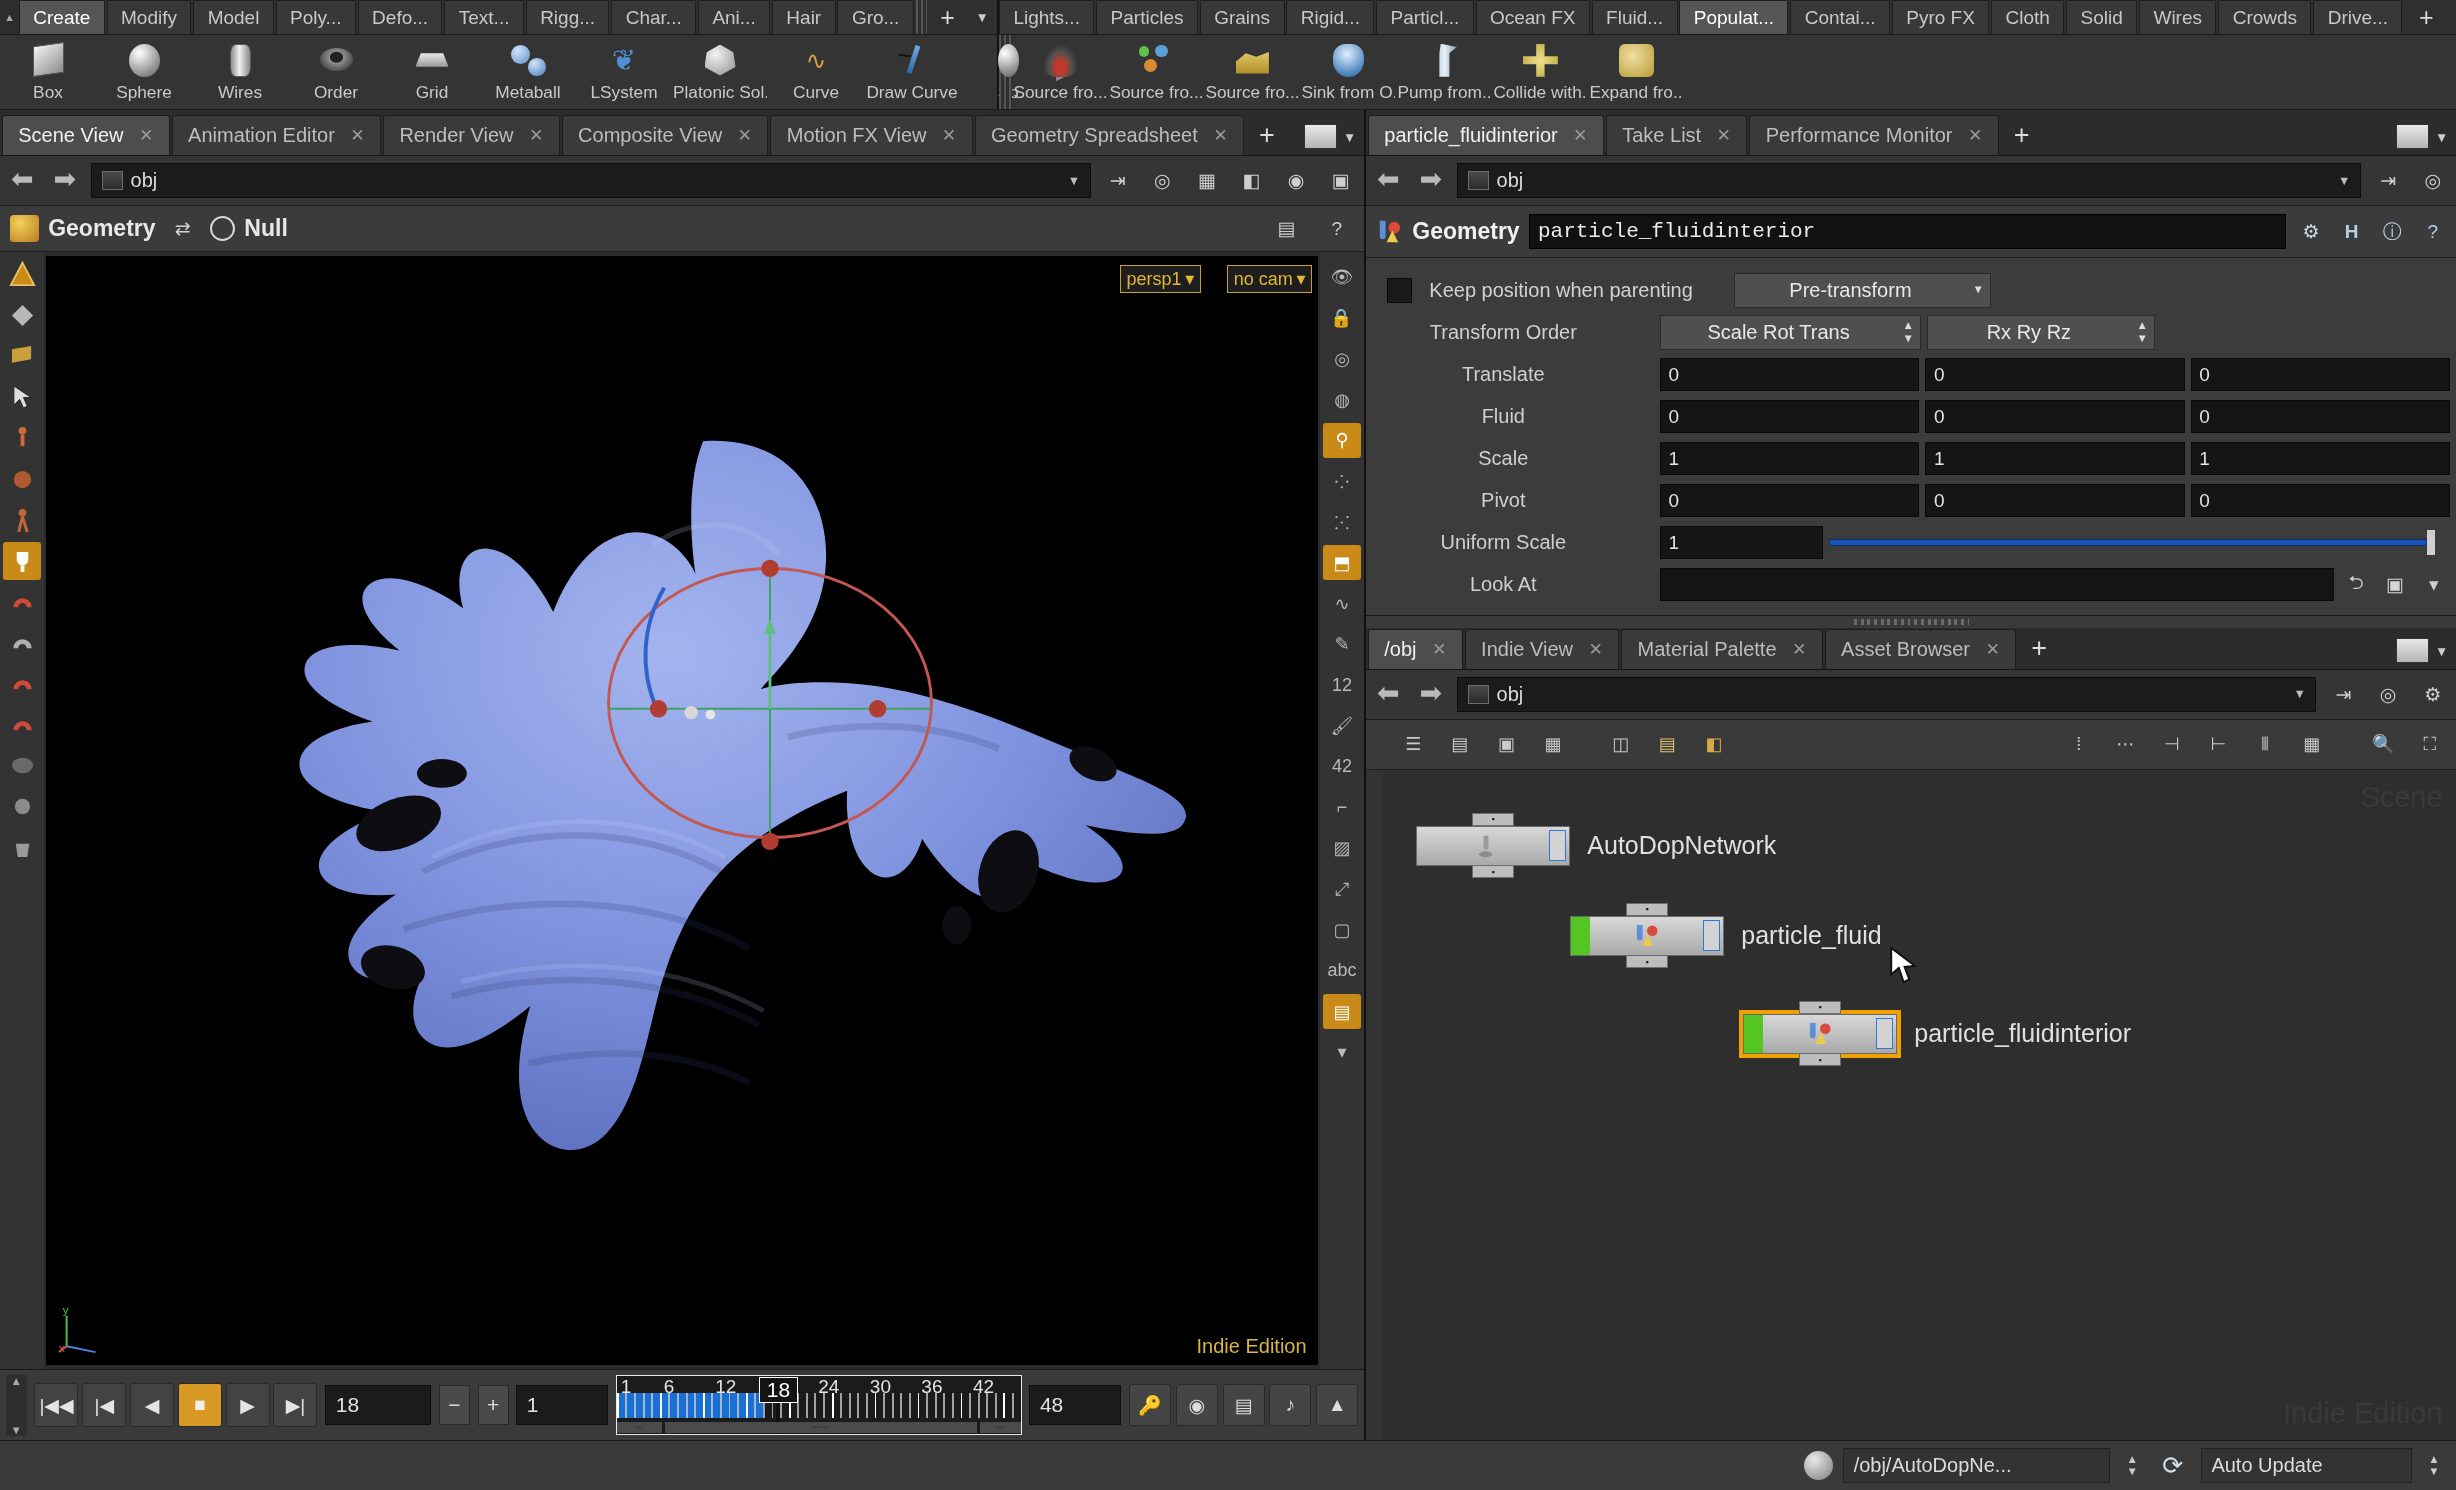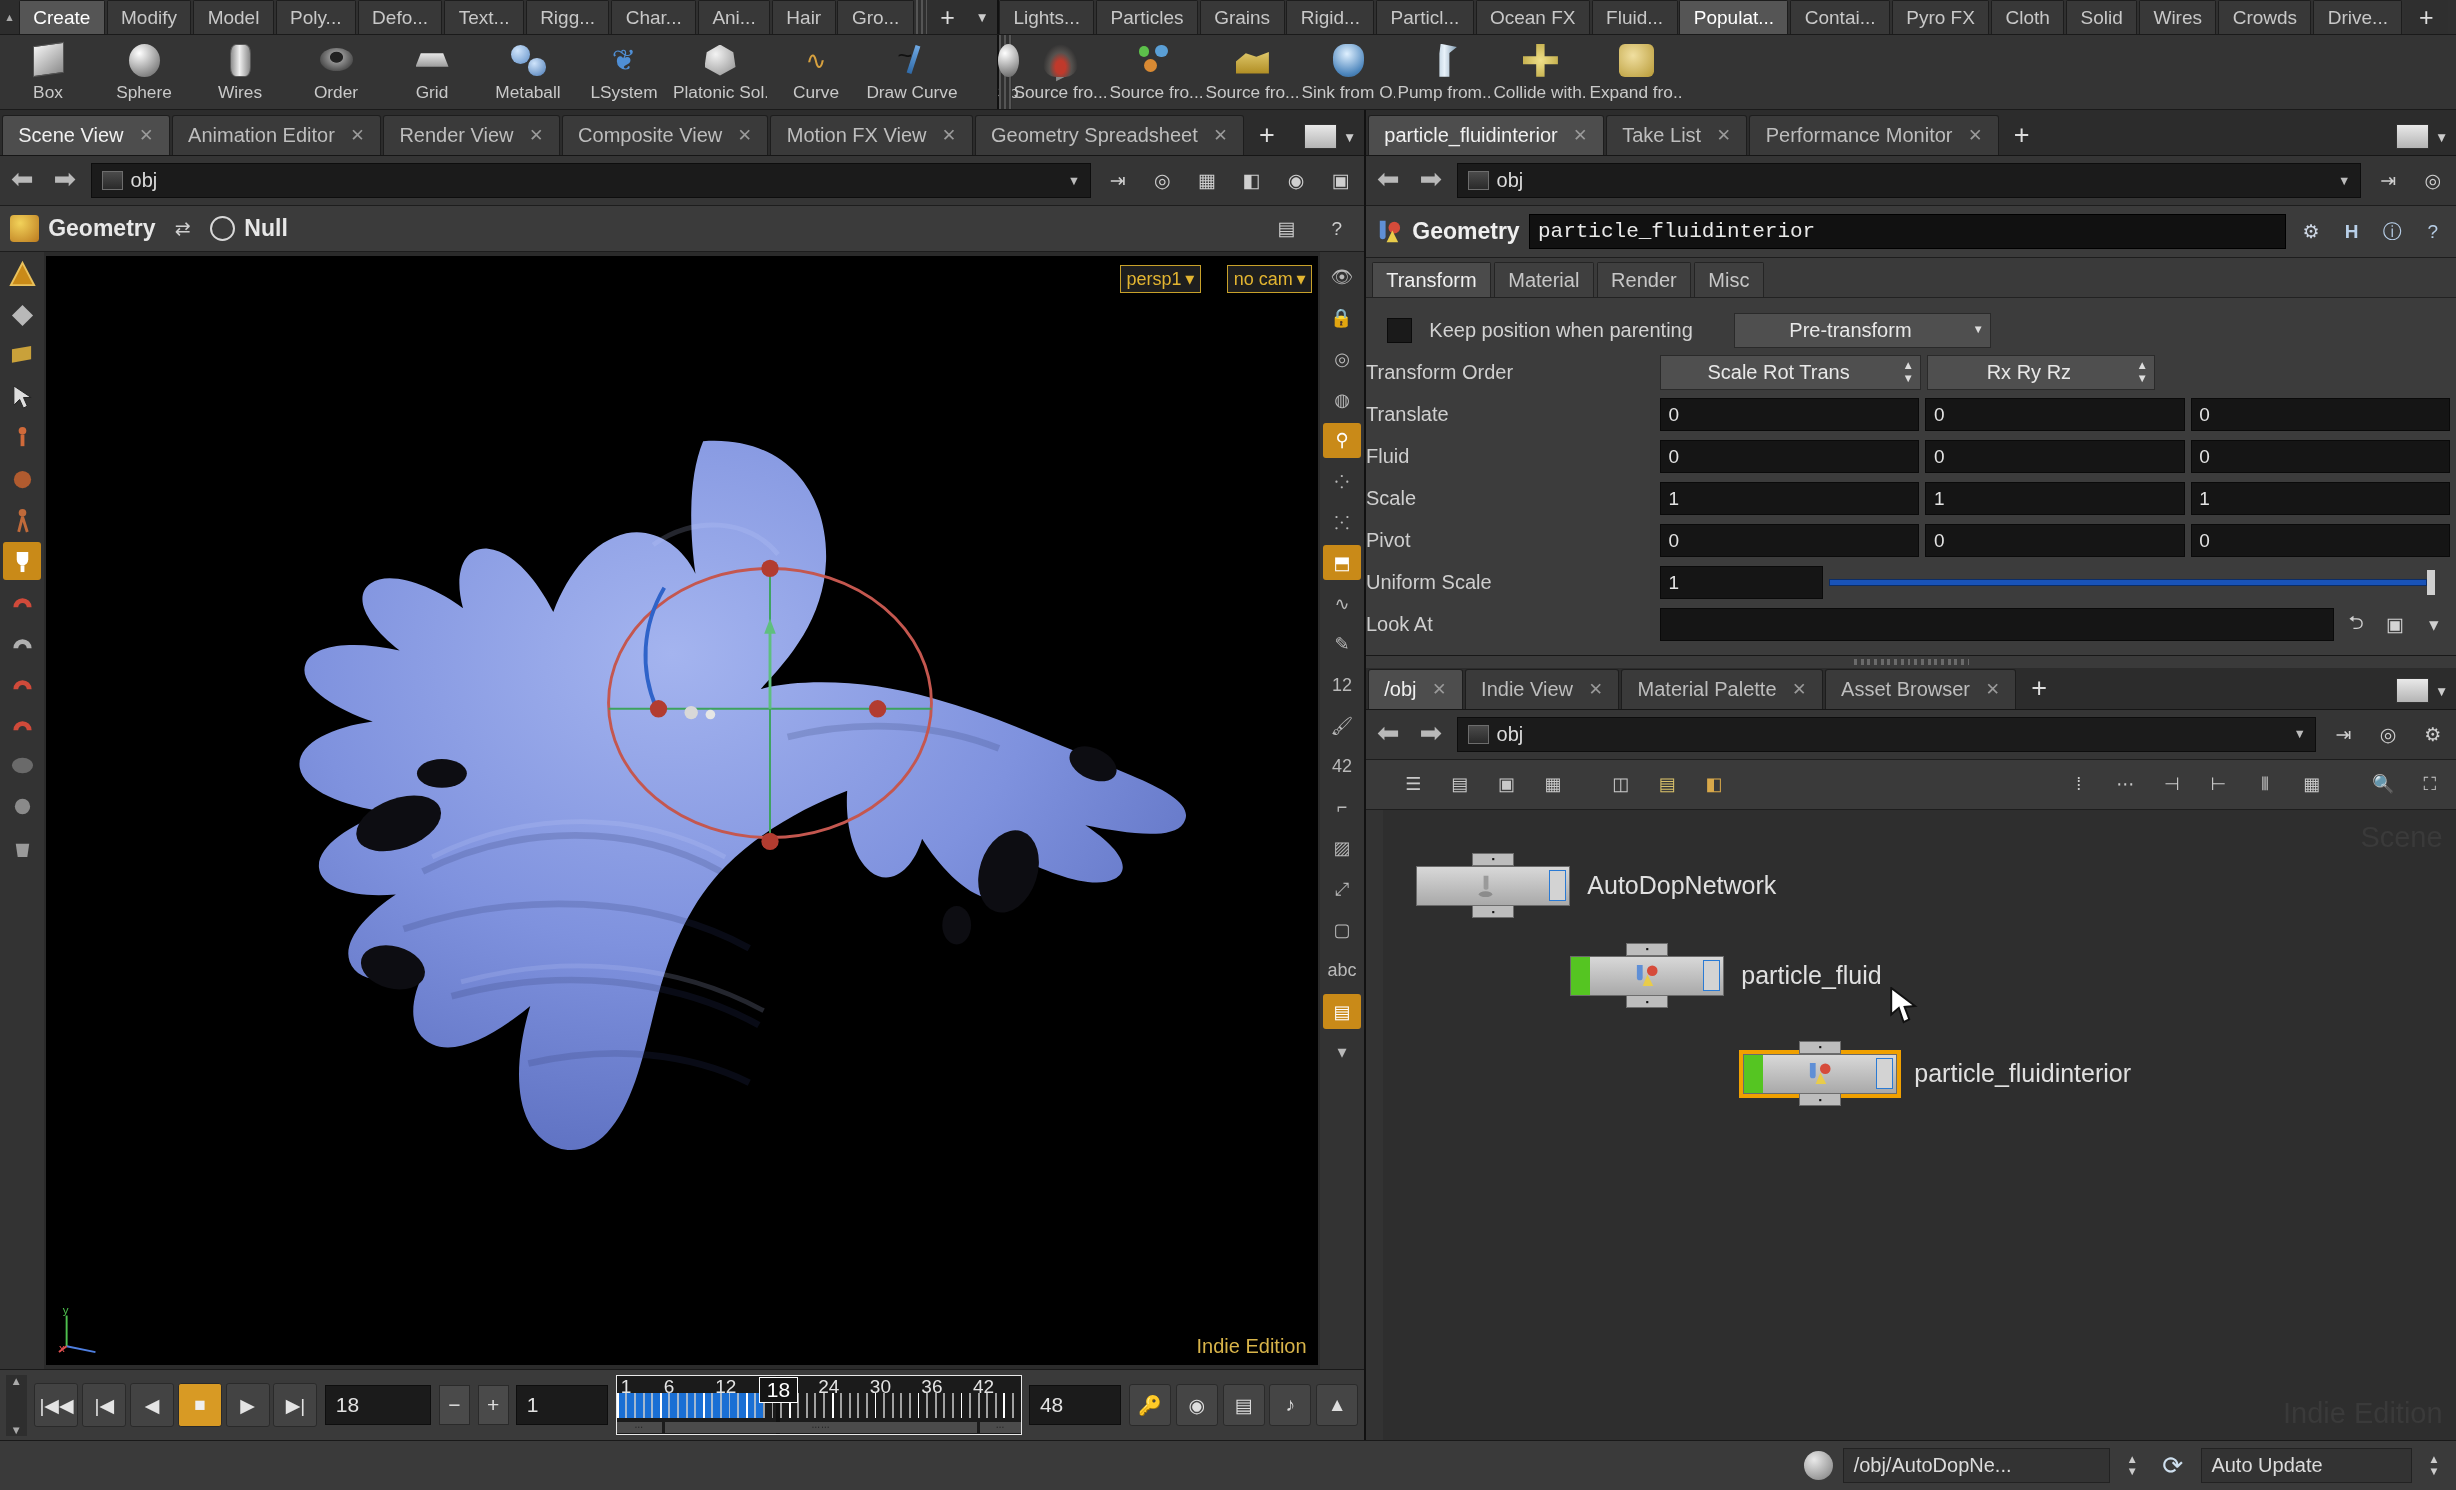--- a/index.html
+++ b/index.html
@@ -142,21 +142,21 @@
   .ph-title{ font-weight:bold; font-size:23px; color:#f0f0f0;}
   .ph-name{ flex:1; height:35px; background:#111; border:1px solid #000; color:#e9e9e9; display:flex;align-items:center; padding:0 7.7px;
     font-family:"Liberation Mono", monospace; font-size:21px;}
   .ph-btn{ width:31px; height:31px; display:flex;align-items:center;justify-content:center; color:#cfcfcf; font-size:19px;}
   .subtabs{ height:40px; background:#3a3a3a; display:flex; align-items:flex-end; padding-left:5.8px; border-bottom:1px solid #222;}
   .subtab{ height:35px; padding:0 13.4px; display:flex;align-items:center; font-size:20px; color:#c7c7c7; background:#3f3f3f;
      border:1px solid #242424; border-bottom:none; margin-right:2.9px; border-radius:1.9px 1.9px 0 0;}
   .subtab.active{ background:#4b4b4b; color:#f0f0f0; }
   .params{ background:#3c3c3c; padding:11.5px 0 9.6px 0; border-bottom:1.9px solid #181818;}
   .prow{ display:flex; align-items:center; height:42px; padding:0 5.8px 0 0; gap:5.8px;}
-  .plabel{ width:288px; text-align:left; padding-right:13.4px; color:#cfcfcf; font-size:20px;}
+  .plabel{ width:288px; text-align:center; padding-right:13.4px; color:#cfcfcf; font-size:20px;}
   .pcheck{ width:25px;height:25px; background:#1a1a1a; border:1px solid #0b0b0b; margin-left:21px;}
   .pcheckLabel{ color:#d2d2d2; font-size:20px; margin-left:11.5px; }
   .pfield{ height:33px; background:#151515; border:1px solid #0a0a0a; color:#e3e3e3; display:flex; align-items:center; padding:0 7.7px; font-size:19px;}
   .pmenu{ height:35px; background:#4f4f4f; border:1px solid #2a2a2a; color:#e8e8e8; display:flex; align-items:center; justify-content:center;
     position:relative; font-size:20px; padding:0 33px 0 9.6px;}
   .pmenu .arrows{ position:absolute; right:5.8px; top:2.9px; color:#ddd; font-size:11.5px; line-height:13.4px; text-align:center;}
   .slider{ flex:1; height:33px; display:flex; align-items:center;}
   .slider i{ display:block; height:7.7px; width:100%; background:#1953b8; border:1px solid #0c2d66; }
   .slider .handle{ width:7.7px; height:25px; background:#cfcfcf; }
   .pfbtn{ width:33px;height:33px; display:flex; align-items:center;justify-content:center; color:#cfcfcf; font-size:19px;}
@@ -759,28 +759,20 @@
           <path d="M13 26 L19 14 L25 26 Z" fill="#e9cc4a"></path>
         </svg>
         <span class="ph-title">Geometry</span>
         <span class="ph-name">particle_fluidinterior</span>
         <span class="ph-btn" style="color:#cfd8e6">⚙</span>
         <span class="ph-btn" style="color:#b8cfe8;font-weight:bold">H</span>
         <span class="ph-btn" style="color:#b8cfe8">ⓘ</span>
         <span class="ph-btn" style="color:#b8cfe8">?</span>
       </div>
 
-      <div class="subtabs">
-        <div id="subtabs" style="display:flex;align-items:flex-end">
-            <div class="subtab active">Transform</div>
-            <div class="subtab">Material</div>
-            <div class="subtab">Render</div>
-            <div class="subtab">Misc</div>
-          </div>
-      </div>
 
       <div class="params">
         <div class="prow">
           <span class="pcheck"></span>
           <span class="pcheckLabel">Keep position when parenting</span>
           <span class="pmenu" style="width:257px;margin-left:35px">
             <span>Pre-transform</span>
             <span class="arrows" style="top:8.6px">▼</span>
           </span>
         </div>

